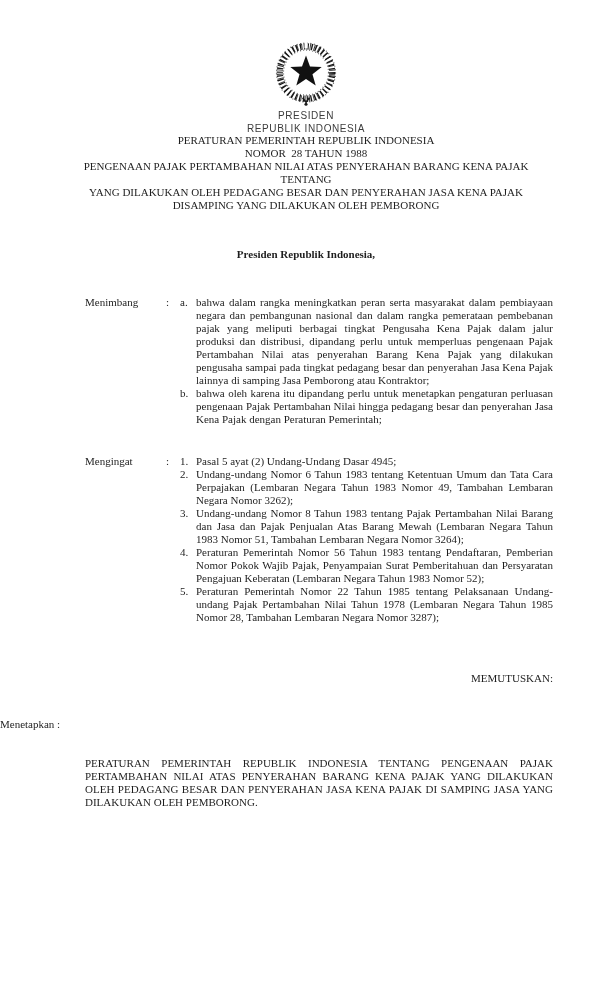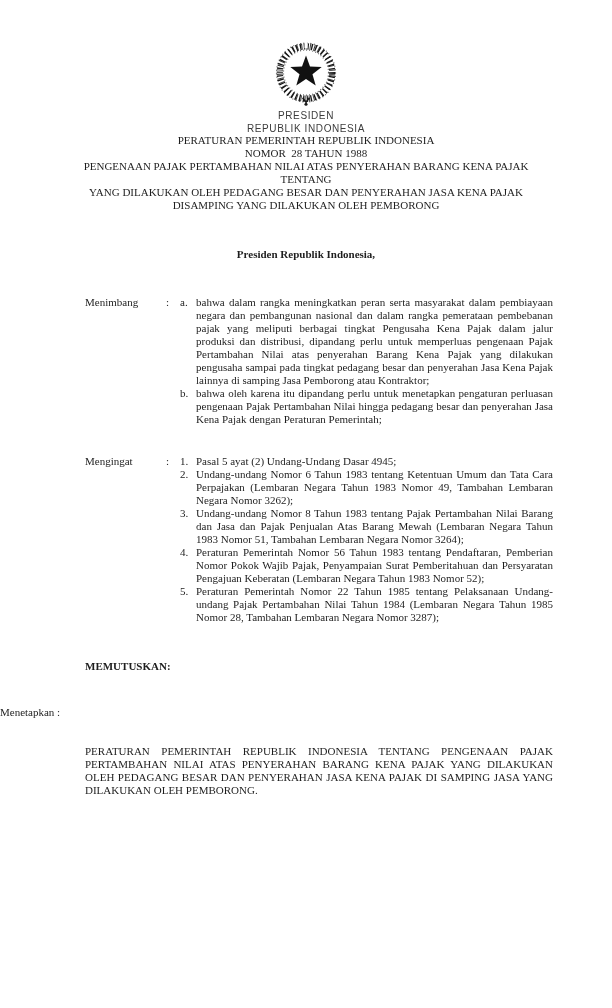--- a/index.html
+++ b/index.html
@@ -40,25 +40,24 @@
   .menimbang { margin-top:35px; }
   .mengingat { margin-top:29px; }
   .clause-label { width:81px; flex:0 0 81px; }
   .clause-colon { width:14px; flex:0 0 14px; }
   .clause-items { flex:1 1 auto; }
   .clause-item { display:flex; align-items:flex-start; }
   .clause-marker { width:16px; flex:0 0 16px; }
   .clause-text { flex:1 1 auto; text-align:justify; }
   
   .memutuskan-heading {
-    margin-top:36px;
+    margin-top:48px;
     margin-left:85px;
     width:468px;
-    text-align:left;
-    font-weight:bold;
+    text-align:right;
   }
   .menetapkan { margin-top:33px; }
   .enactment {
     margin-top:26px;
     margin-left:85px;
     width:468px;
     text-align:justify;
   }
 </style>
 </head>
@@ -126,21 +125,21 @@
       <div class="clause-item">
         <span class="clause-marker">3.</span>
         <span class="clause-text">Undang-undang Nomor 8 Tahun 1983 tentang Pajak Pertambahan Nilai Barang dan Jasa dan Pajak Penjualan Atas Barang Mewah (Lembaran Negara Tahun 1983 Nomor 51, Tambahan Lembaran Negara Nomor 3264);</span>
       </div>
       <div class="clause-item">
         <span class="clause-marker">4.</span>
         <span class="clause-text">Peraturan Pemerintah Nomor 56 Tahun 1983 tentang Pendaftaran, Pemberian Nomor Pokok Wajib Pajak, Penyampaian Surat Pemberitahuan dan Persyaratan Pengajuan Keberatan (Lembaran Negara Tahun 1983 Nomor 52);</span>
       </div>
       <div class="clause-item">
         <span class="clause-marker">5.</span>
-        <span class="clause-text">Peraturan Pemerintah Nomor 22 Tahun 1985 tentang Pelaksanaan Undang-undang Pajak Pertambahan Nilai Tahun 1984 (Lembaran Negara Tahun 1985 Nomor 28, Tambahan Lembaran Negara Nomor 3287);</span>
+        <span class="clause-text">Peraturan Pemerintah Nomor 22 Tahun 1985 tentang Pelaksanaan Undang-undang Pajak Pertambahan Nilai Tahun 1978 (Lembaran Negara Tahun 1985 Nomor 28, Tambahan Lembaran Negara Nomor 3287);</span>
       </div>
     </div>
   </div>
 
   <div class="memutuskan-heading">MEMUTUSKAN:</div>
   <div class="menetapkan">Menetapkan :</div>
   <div class="enactment">PERATURAN PEMERINTAH REPUBLIK INDONESIA TENTANG PENGENAAN PAJAK PERTAMBAHAN NILAI ATAS PENYERAHAN BARANG KENA PAJAK YANG DILAKUKAN OLEH PEDAGANG BESAR DAN PENYERAHAN JASA KENA PAJAK DI SAMPING JASA YANG DILAKUKAN OLEH PEMBORONG.</div>
 
 </div>
 

